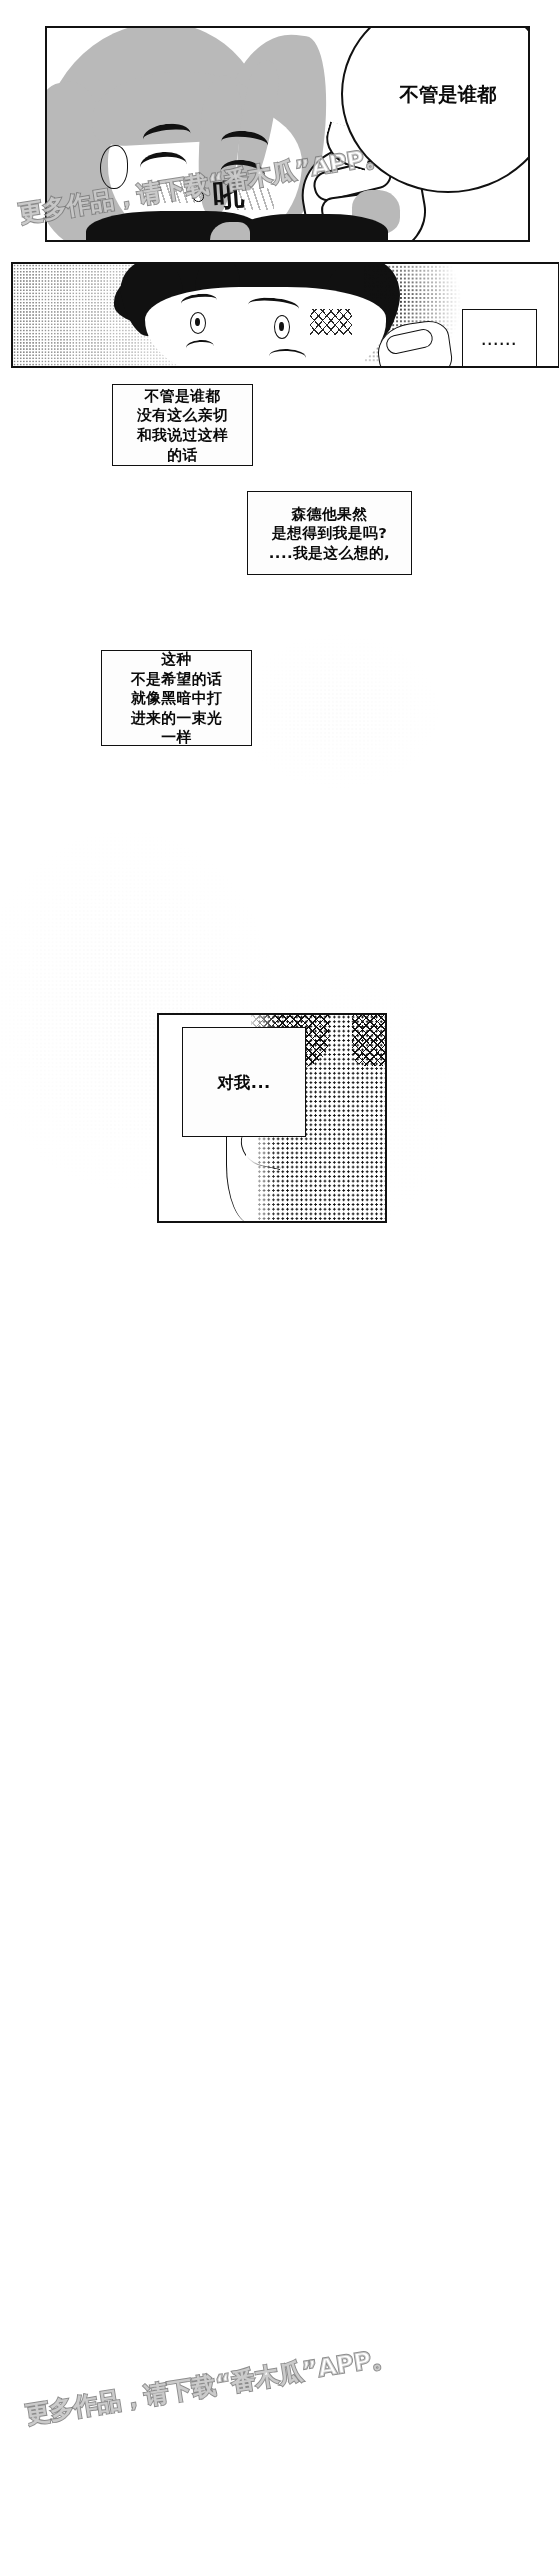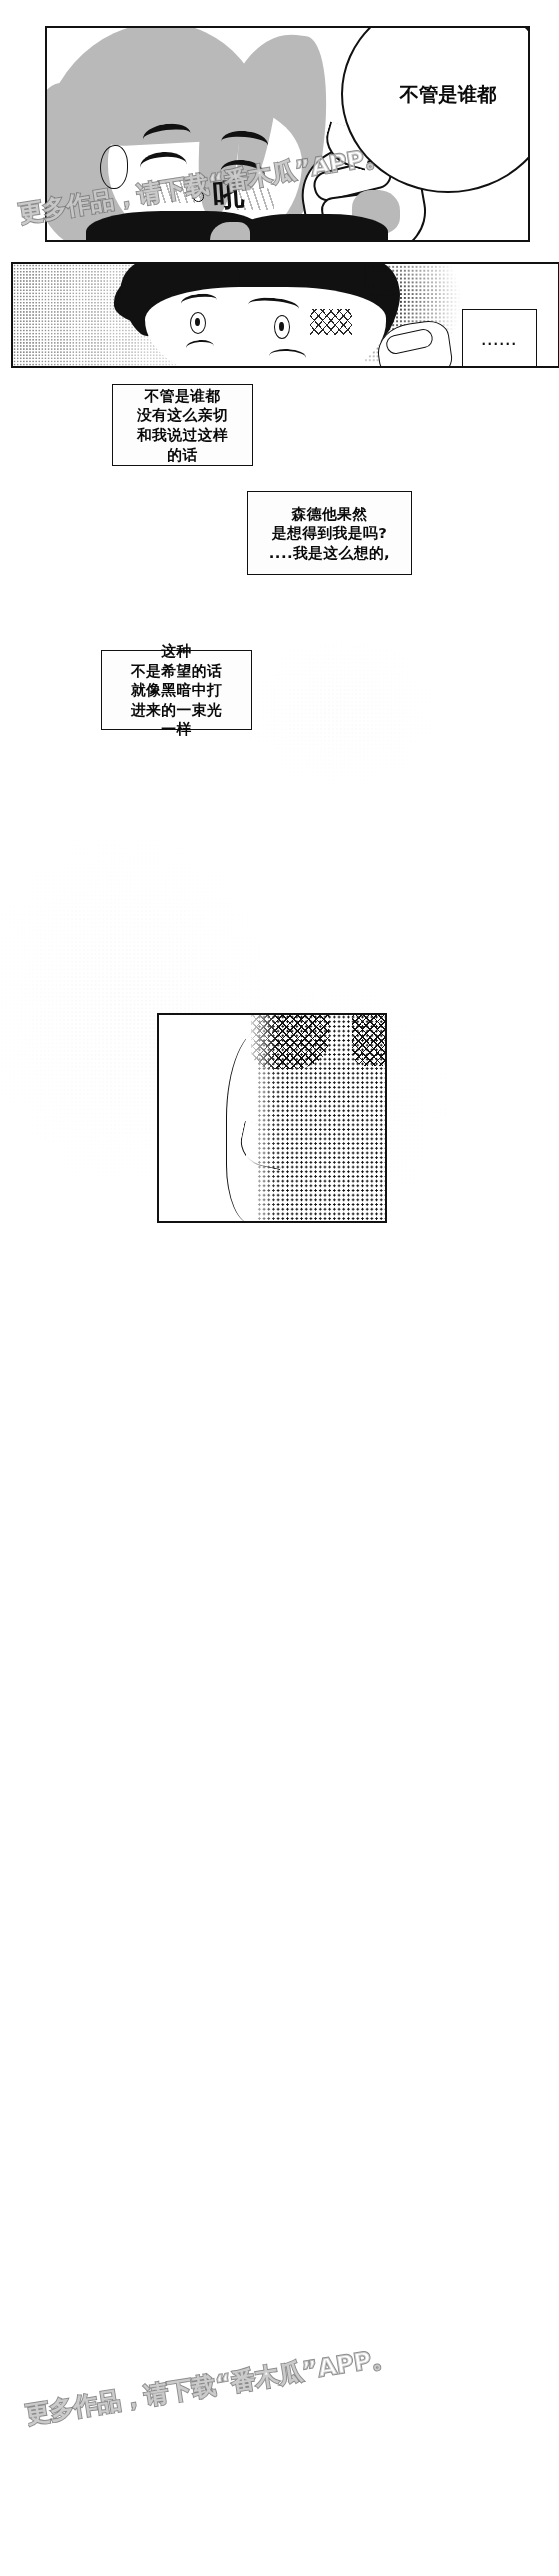--- a/index.html
+++ b/index.html
@@ -251,21 +251,21 @@
 的话</div>
 
   <div class="caption" style="left:247px;top:491px;width:165px;height:84px;font-size:14.8px;">森德他果然
 是想得到我是吗?
 ....我是这么想的,</div>
 
   <div class="grain" style="left:222px;top:622px;width:233px;height:179px;opacity:.55;
               -webkit-mask-image:radial-gradient(ellipse at 50% 50%,rgba(0,0,0,.9),rgba(0,0,0,0) 70%);
               mask-image:radial-gradient(ellipse at 50% 50%,rgba(0,0,0,.9),rgba(0,0,0,0) 70%);"></div>
 
-  <div class="caption" style="left:101px;top:650px;width:151px;height:80px;font-size:14.8px;">这种
+  <div class="caption" style="left:101px;top:650px;width:151px;height:96px;font-size:14.8px;">这种
 不是希望的话
 就像黑暗中打
 进来的一束光
 一样</div>
 
   <div class="grain" style="left:-31px;top:808px;width:326px;height:404px;opacity:.65;
               -webkit-mask-image:radial-gradient(ellipse at 48% 50%,rgba(0,0,0,.95),rgba(0,0,0,0) 72%);
               mask-image:radial-gradient(ellipse at 48% 50%,rgba(0,0,0,.95),rgba(0,0,0,0) 72%);"></div>
   <div class="grain" style="left:233px;top:932px;width:256px;height:311px;opacity:.45;
               -webkit-mask-image:radial-gradient(ellipse at 40% 55%,rgba(0,0,0,.9),rgba(0,0,0,0) 70%);
@@ -290,19 +290,20 @@
 
       <div style="position:absolute;left:67px;top:12.4px;width:84px;height:197px;
                   border-left:1.9px solid #111;border-radius:46% 0 0 30%;"></div>
       <div style="position:absolute;left:81px;top:110px;width:44px;height:40px;
                   border-left:1.9px solid #111;border-bottom:1.9px solid #111;
                   border-radius:0 0 0 60%;transform:rotate(12deg);"></div>
 
       <div style="position:absolute;left:87px;top:0;width:31px;height:210px;
                   background:linear-gradient(to right,#fff,rgba(255,255,255,0));"></div>
 
+      <div class="caption" style="left:23px;top:12.4px;width:124px;height:110px;font-size:16.3px;z-index:9;">对我...</div>
     </div>
   </div>
 
   <div class="watermark" style="left:26.4px;top:2399px;font-size:24px;">更多作品，请下载“番木瓜”APP。</div>
 
 </div>
 
 
 </body></html>

